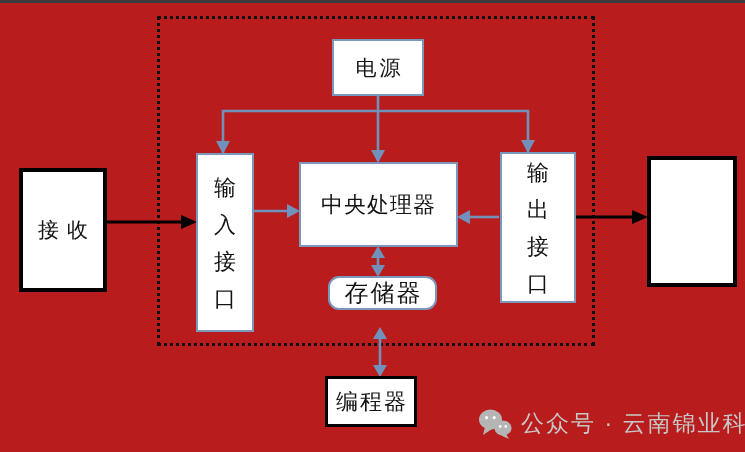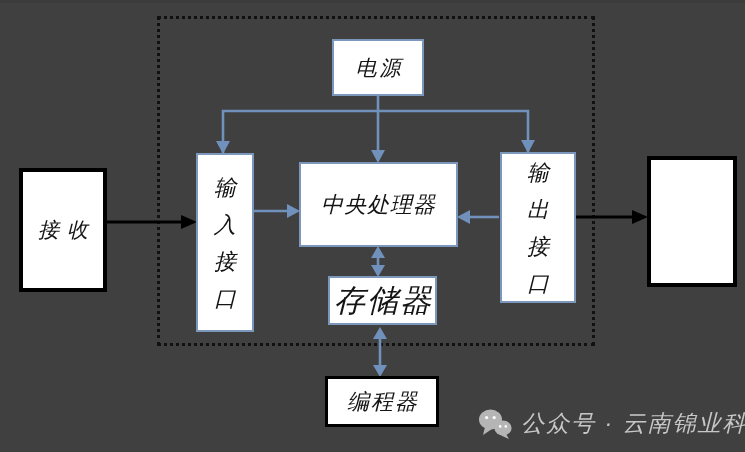--- a/index.html
+++ b/index.html
@@ -3,23 +3,22 @@
 <meta charset="utf-8">
 <style>
   * { margin: 0; padding: 0; box-sizing: border-box; }
   html, body { background: #ffffff; }
   body { font-family: "Liberation Sans", "DejaVu Sans", sans-serif; }
 
   #screen {
     position: relative;
     width: 745px;
     height: 452px;
-    background: #404040;
+    background: #b91c1c;
     overflow: hidden;
-    font-style: italic;
   }
 
   .topbar {
     position: absolute;
     left: 0; top: 0;
     width: 745px; height: 3px;
     background: #3b3b3b;
   }
 
   .dashed-box {
@@ -62,26 +61,26 @@
   .output-box { left: 500px; top: 152px; width: 76px; height: 151px; }
   .vtext {
     width: 26px;
     font-size: 22px;
     line-height: 37px;
     text-align: center;
     word-break: break-all;
   }
 
   .memory-box {
-    left: 328px; top: 276px; width: 109px; height: 49px;
-    font-size: 31px; letter-spacing: 2px; text-indent: 2px;
+    left: 328px; top: 276px; width: 109px; height: 34px;
+    font-size: 24px; letter-spacing: 2px; text-indent: 2px; border-radius: 11px;
   }
 
   .programmer-box {
-    left: 325px; top: 376px; width: 114px; height: 51px;
+    left: 325px; top: 376px; width: 92px; height: 51px;
     border-width: 3px;
     font-size: 22px; letter-spacing: 2px; text-indent: 2px;
   }
 
   .receive-box {
     left: 19px; top: 168px; width: 88px; height: 124px;
     flex-direction: column;
     font-size: 21px;
   }
   .receive-box .tline { line-height: 38px; letter-spacing: 8px; text-indent: 8px; }

